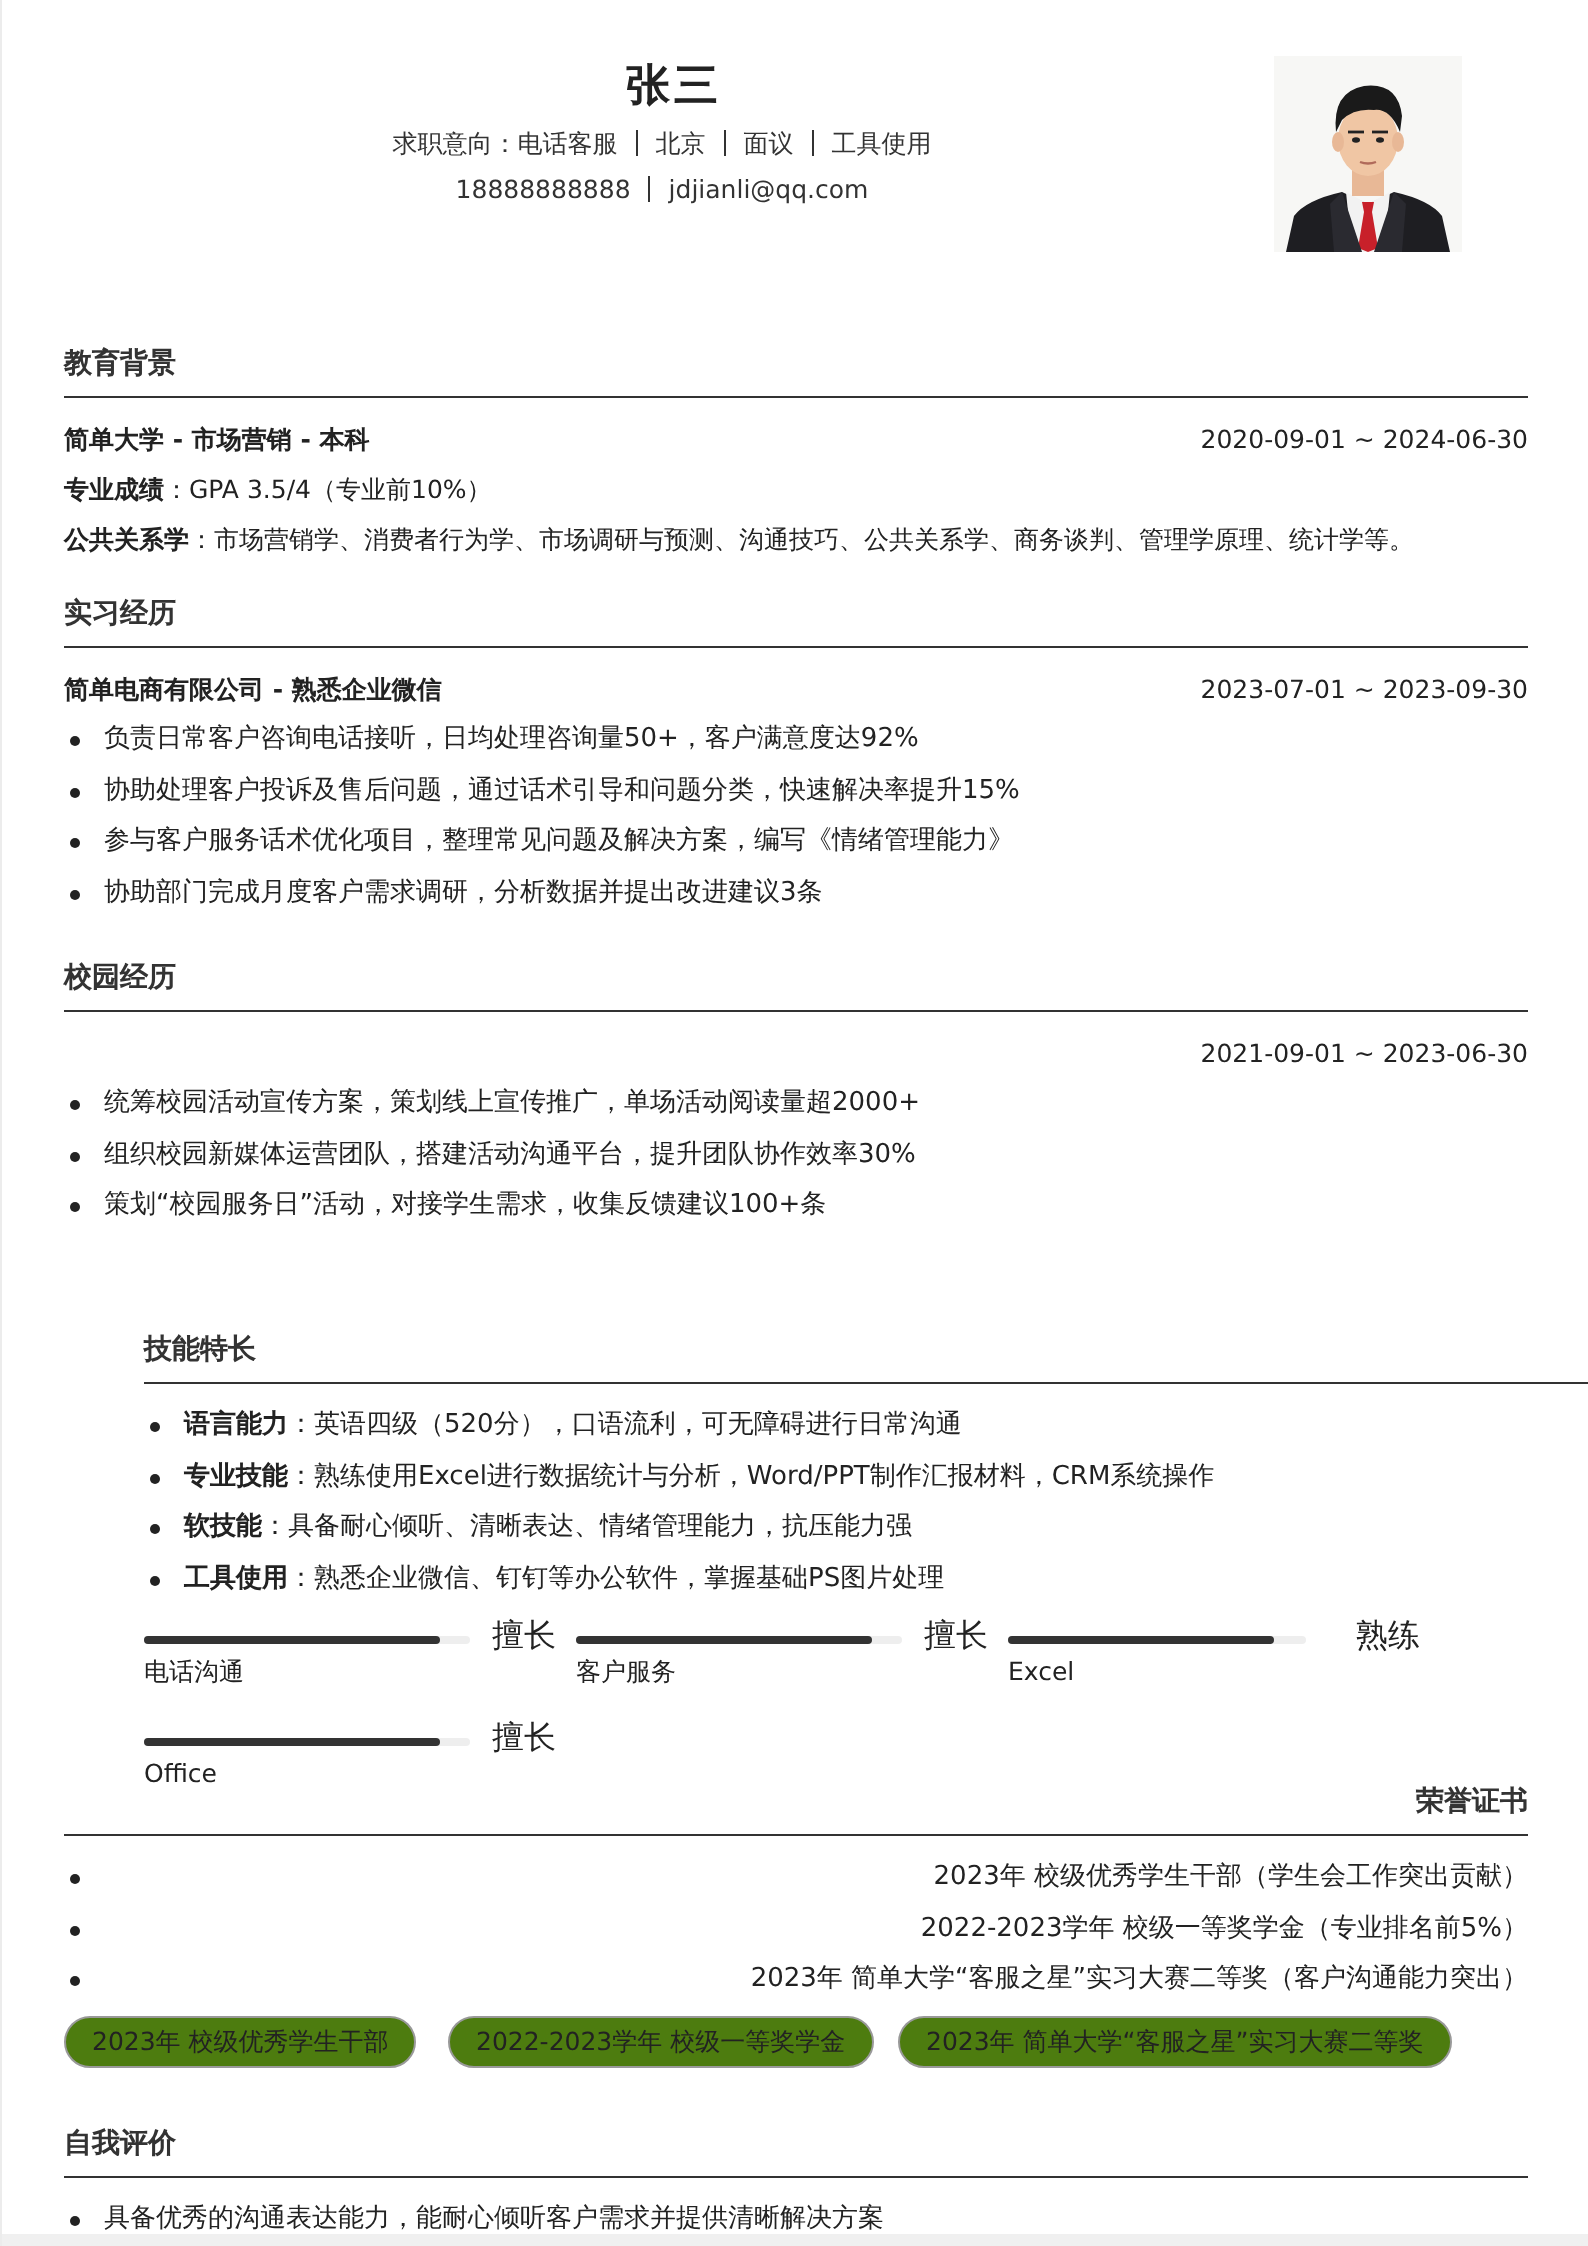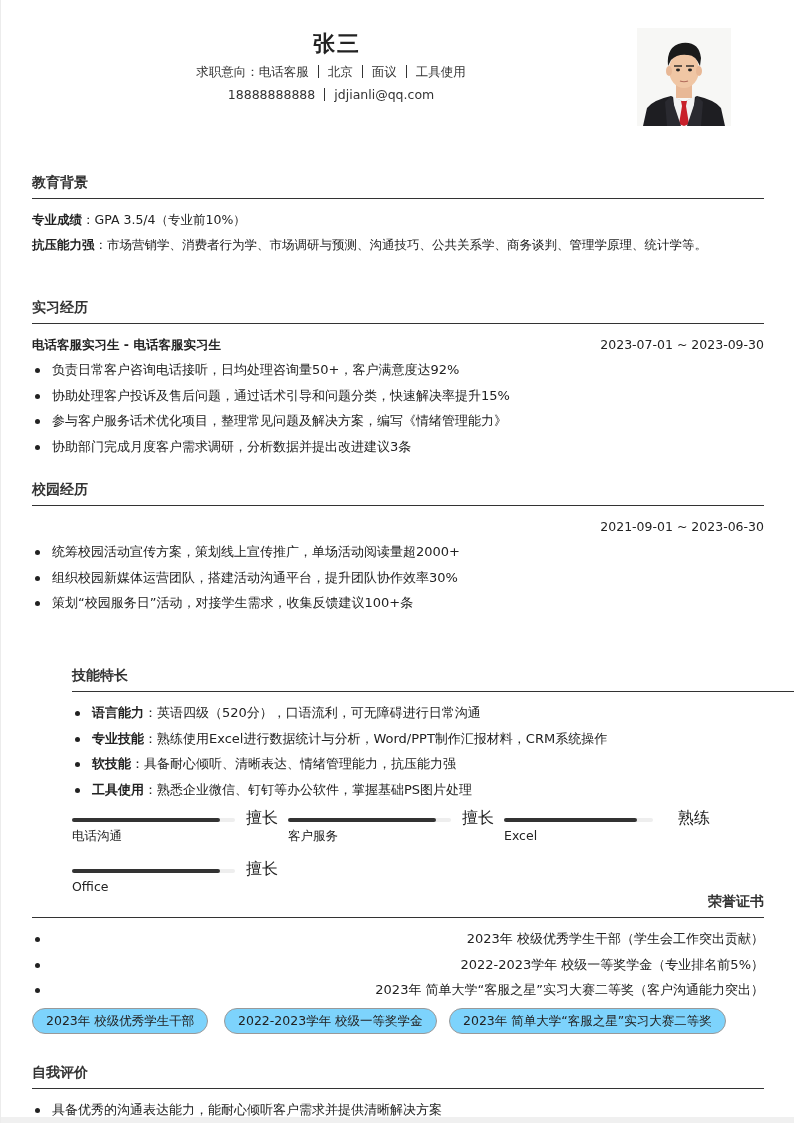--- a/index.html
+++ b/index.html
@@ -27,21 +27,21 @@
   ul.bullets li::before { content: ""; position: absolute; left: 3px; top: 11px; width: 5px; height: 5px; border-radius: 50%; background: #222; }
 
   .skills { position: relative; height: 90px; }
   .skill { position: absolute; width: 200px; }
   .skill .track { position: absolute; left: 0; top: 6px; width: 163px; height: 4px; background: #eeeeee; border-radius: 2px; }
   .skill .fill { position: absolute; left: 0; top: 0; height: 4px; background: #333; border-radius: 2px; }
   .skill .level { position: absolute; left: 174px; top: -4px; font-size: 16px; color: #222; line-height: 20px; white-space: nowrap; }
   .skill .sname { position: absolute; left: 0; top: 14px; font-size: 12.5px; color: #222; line-height: 20px; white-space: nowrap; }
 
   .tags { position: relative; height: 30px; }
-  .tag { position: absolute; top: 0; height: 26px; box-sizing: border-box; border: 1px solid #999; border-radius: 13px; font-size: 12.5px; line-height: 24px; padding: 0 13px; color: #222; background: #7dd3fc; white-space: nowrap; }
+  .tag { position: absolute; top: 0; height: 26px; box-sizing: border-box; border: 1px solid #999; border-radius: 13px; font-size: 12.5px; line-height: 24px; padding: 0 13px; color: #222; background: #4d7c0f; white-space: nowrap; }
   .bottom-shade { position: absolute; left: 0; top: 1117px; width: 794px; height: 6px; background: #f0f0f0; }
 </style>
 </head>
 <body>
 
 <div class="page">
 
   <div class="header">
     <div class="name">张三</div>
     <div class="info-line">
@@ -80,32 +80,36 @@
       <path d="M49 38 L57 38" stroke="#222" stroke-width="1.4"></path>
 
       <path d="M43 53 Q47 54.5 51 53" stroke="#b06a5a" stroke-width="1.2" fill="none"></path>
     </svg>
   </div>
 
   <div class="section" style="top:172px;">
     <div class="sec-title">教育背景</div>
     <div style="height:8px;"></div>
     <div class="row">
+      <span class="bold">简单大学 - 市场营销 - 本科</span>
+      <span class="right">2020-09-01 ~ 2024-06-30</span>
+    </div>
+    <div class="row">
       <span class="bold">专业成绩</span><span>：GPA 3.5/4（专业前10%）</span>
     </div>
     <div class="row">
-      <span class="bold">抗压能力强</span><span>：市场营销学、消费者行为学、市场调研与预测、沟通技巧、公共关系学、商务谈判、管理学原理、统计学等。</span>
+      <span class="bold">公共关系学</span><span>：市场营销学、消费者行为学、市场调研与预测、沟通技巧、公共关系学、商务谈判、管理学原理、统计学等。</span>
     </div>
   </div>
 
   <div class="section" style="top:297px;">
     <div class="sec-title">实习经历</div>
     <div style="height:8px;"></div>
     <div class="row">
-      <span class="bold">电话客服实习生 - 电话客服实习生</span>
+      <span class="bold">简单电商有限公司 - 熟悉企业微信</span>
       <span class="right">2023-07-01 ~ 2023-09-30</span>
     </div>
     <ul class="bullets">
       <li>负责日常客户咨询电话接听，日均处理咨询量50+，客户满意度达92%</li>
       <li>协助处理客户投诉及售后问题，通过话术引导和问题分类，快速解决率提升15%</li>
       <li>参与客户服务话术优化项目，整理常见问题及解决方案，编写《情绪管理能力》</li>
       <li>协助部门完成月度客户需求调研，分析数据并提出改进建议3条</li>
     </ul>
   </div>
 

